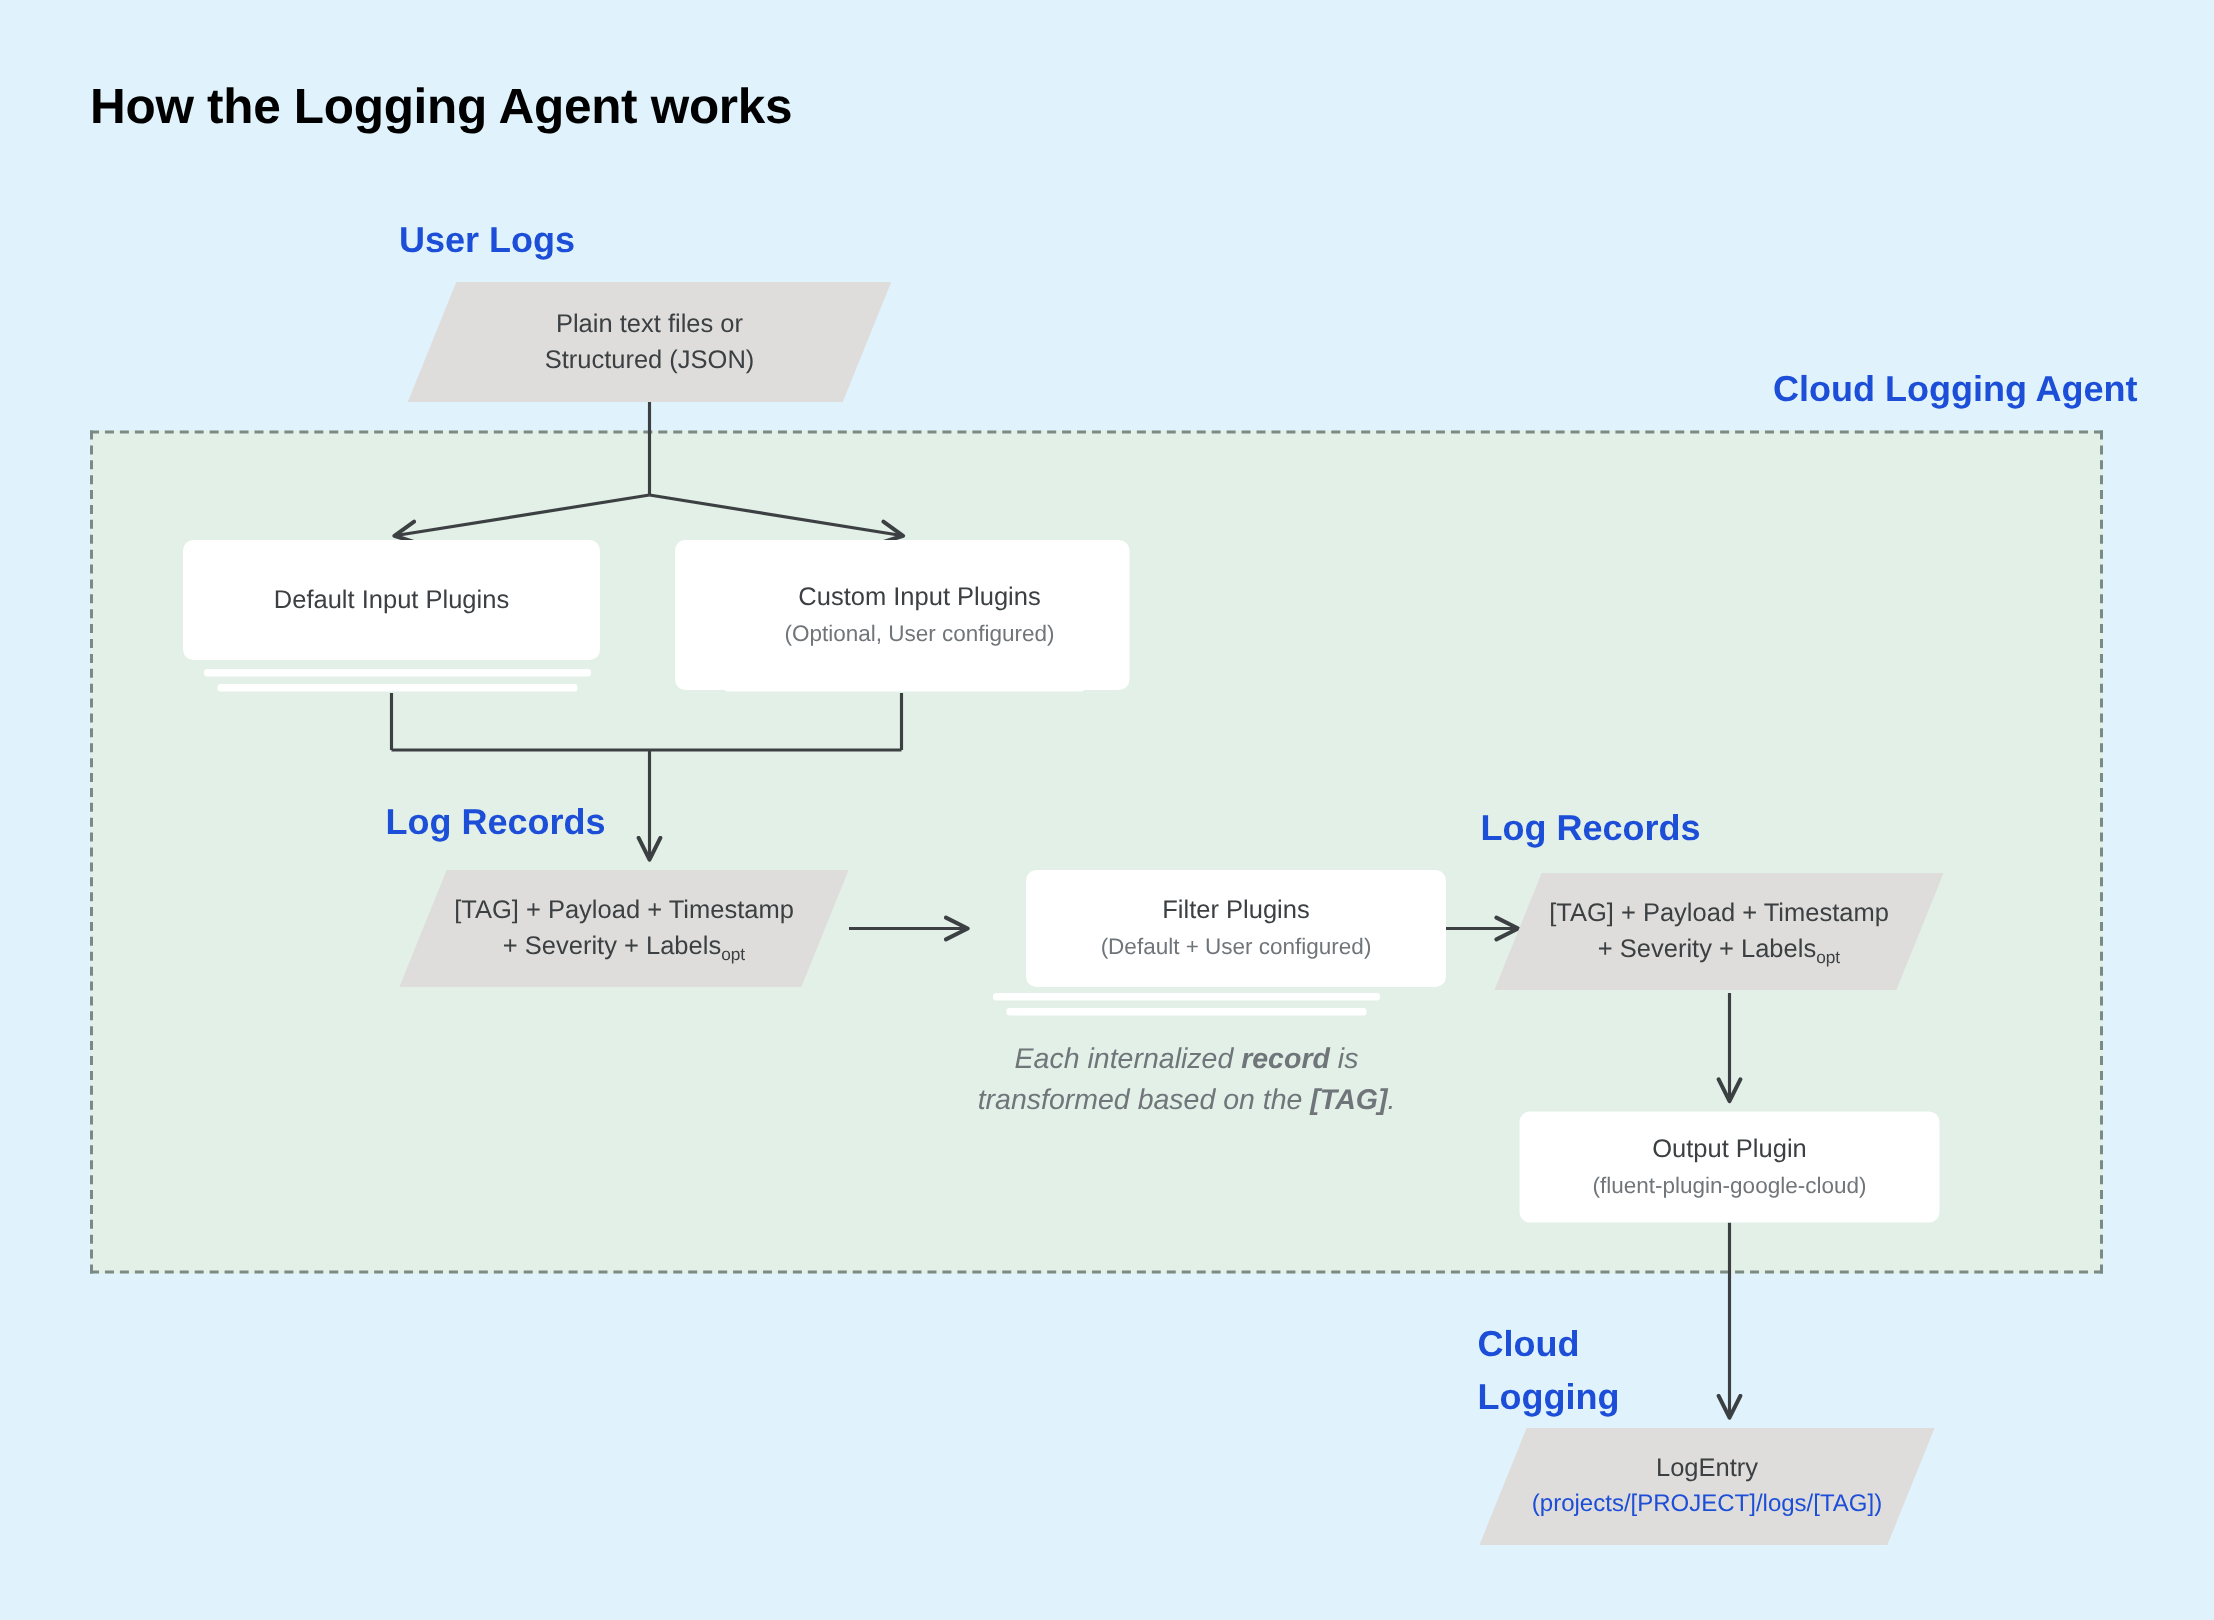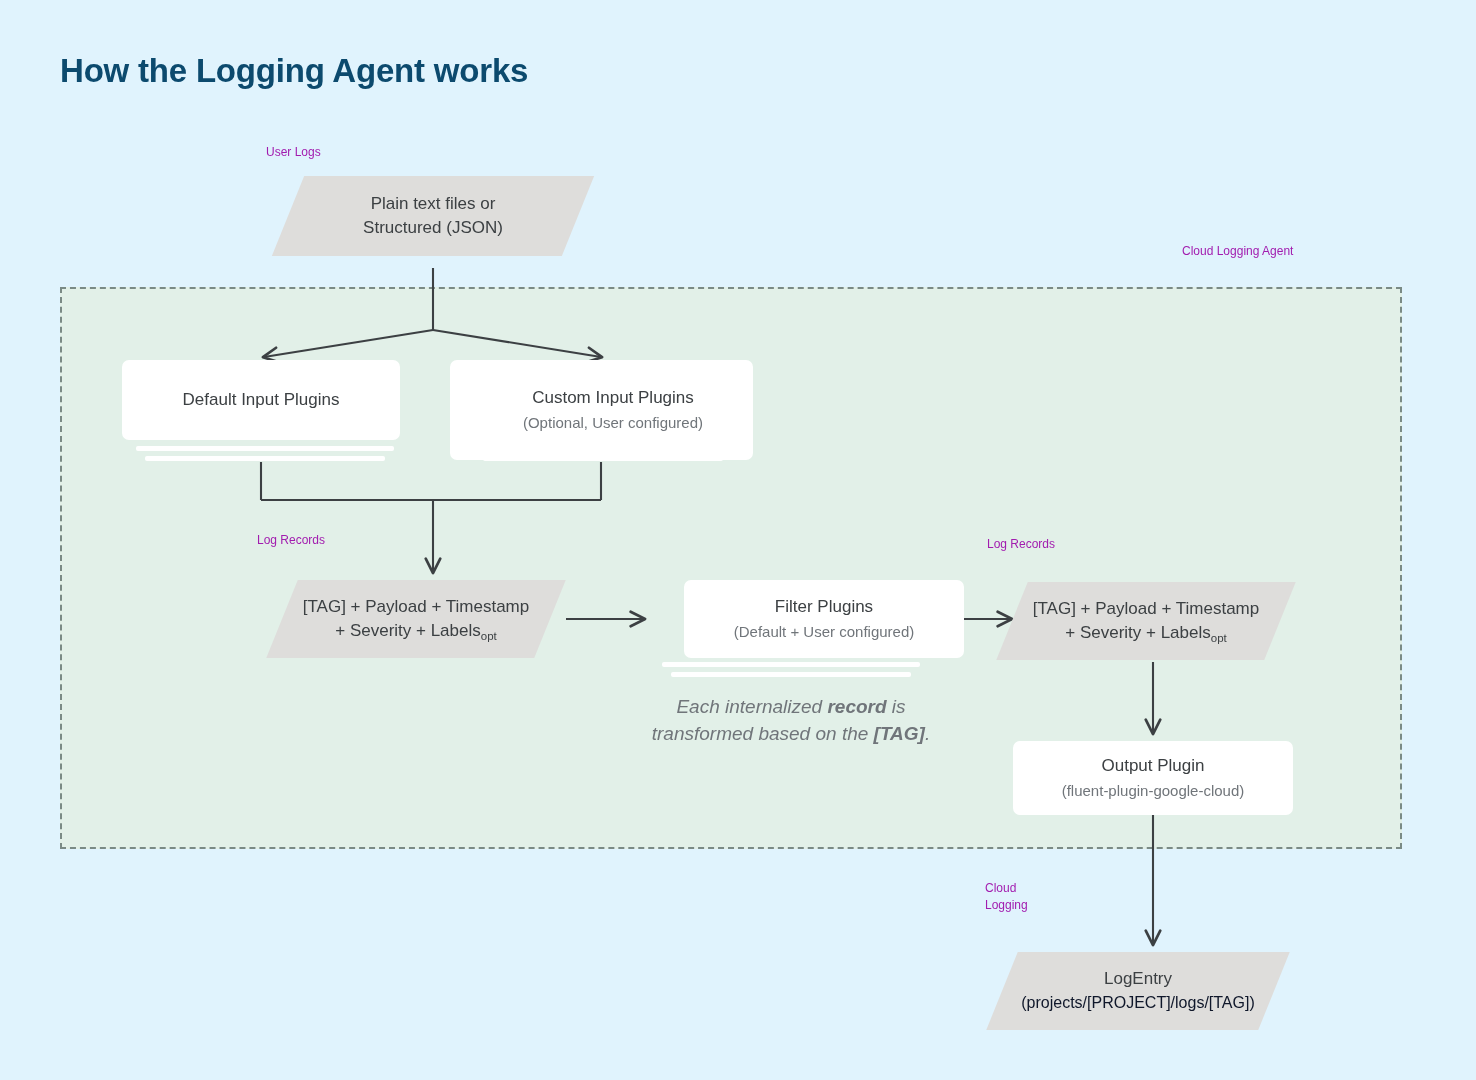--- a/index.html
+++ b/index.html
@@ -47,29 +47,29 @@
     z-index: 1;
   }
 
   
   .page-title {
     position: absolute;
     left: 60px;
     top: 52px;
     font-size: 33px;
     font-weight: bold;
-    color: #0c4a6e;
+    color: #000000;
     letter-spacing: -0.2px;
     z-index: 5;
   }
   .region-label {
     position: absolute;
-    font-size: 12px;
-    font-weight: normal;
-    color: #a21caf;
+    font-size: 24px;
+    font-weight: bold;
+    color: #1d4ed8;
     z-index: 5;
     white-space: pre-line;
     line-height: 1.45;
   }
   #label-user-logs   { left: 266px; top: 144px; }
   #label-agent       { left: 1182px; top: 243px; }
   #label-logrec-1    { left: 257px; top: 532px; }
   #label-logrec-2    { left: 987px; top: 536px; }
   #label-cloud-log   { left: 985px; top: 880px; }
 
@@ -91,26 +91,26 @@
     position: relative;
     z-index: 2;
     text-align: center;
     color: #3c4043;
     font-size: 17px;
     line-height: 1.42;
     white-space: pre-line;
   }
   .skew-shape .sub {
     display: block;
-    color: #0f172a;
+    color: #1d4ed8;
     font-size: 16px;
     line-height: 1.45;
   }
 
-  #shape-user-logs { left: 288px; top: 176px; width: 290px; height: 80px; }
+  #shape-user-logs { left: 288px; top: 188px; width: 290px; height: 80px; }
   #shape-records-1 { left: 282px; top: 580px; width: 268px; height: 78px; }
   #shape-records-2 { left: 1012px; top: 582px; width: 268px; height: 78px; }
   #shape-logentry  { left: 1002px; top: 952px; width: 272px; height: 78px; }
 
   .rec-line { display: block; }
   .rec-line b { font-weight: normal; }
   .opt {
     font-size: 11.5px;
     vertical-align: sub;
     line-height: 0;

